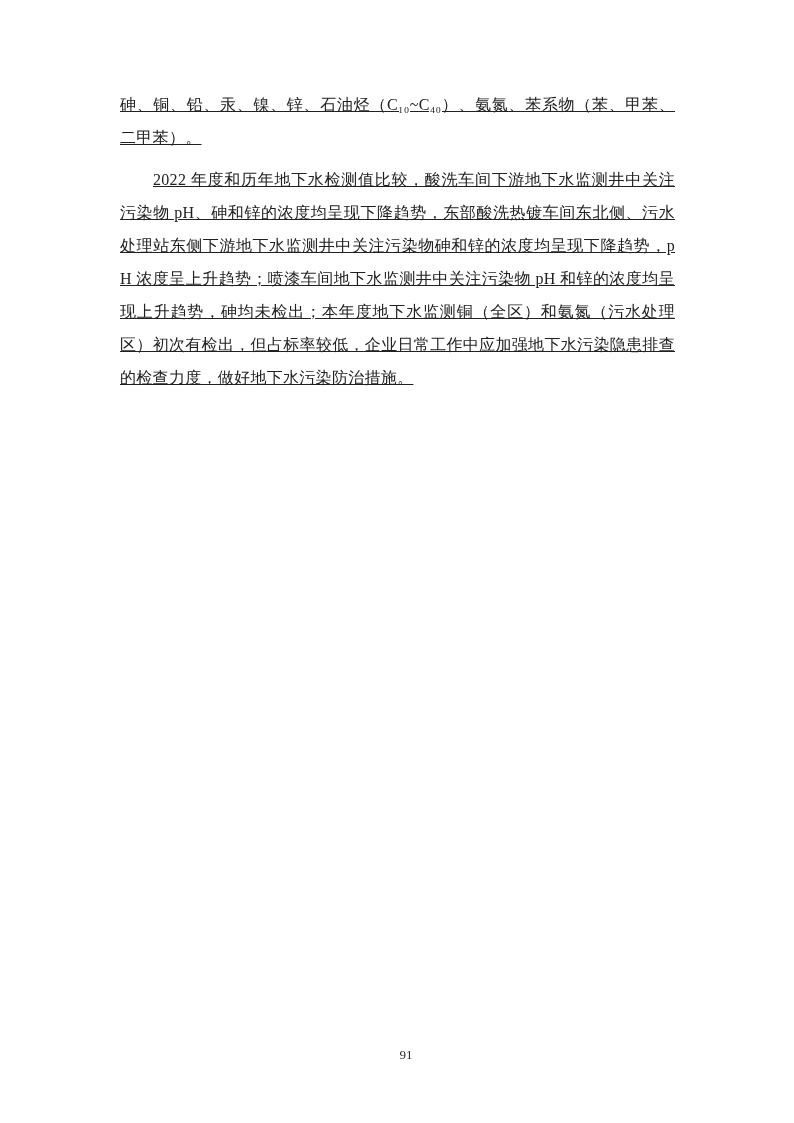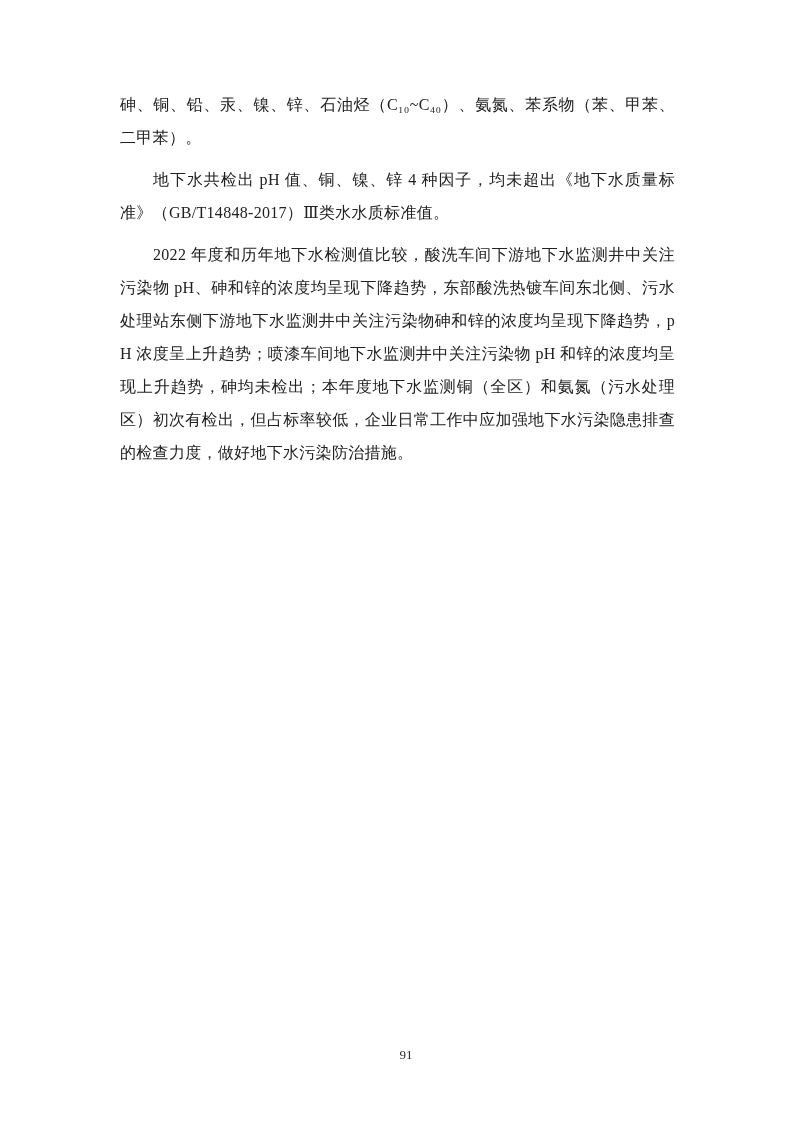--- a/index.html
+++ b/index.html
@@ -18,20 +18,21 @@
   .doc-page {
     position: absolute;
     inset: 0;
     background: #ffffff;
   }
   .doc-content {
     position: absolute;
     left: 120px;
     top: 88px;
     width: 555px;
+    text-decoration: underline;
   }
   p.para {
     font-size: 16px;
     line-height: 33px;
     text-align: justify;
     margin: 0 0 9px 0;
     letter-spacing: 0.3px;
     word-break: break-all;
   }
   p.para.indent {
@@ -49,19 +50,18 @@
     margin-left: 9px;
   }
 </style>
 </head>
 <body>
 
 <div class="doc-page">
 
   <div class="doc-content">
     <p class="para">砷、铜、铅、汞、镍、锌、石油烃（C₁₀~C₄₀）、氨氮、苯系物（苯、甲苯、二甲苯）。</p>
-    <p class="para indent">地下水共检出 pH 值、铜、镍、锌 4 种因子，均未超出《地下水质量标准》（GB/T14848-2017）Ⅲ类水水质标准值。</p>
     <p class="para indent">2022 年度和历年地下水检测值比较，酸洗车间下游地下水监测井中关注污染物 pH、砷和锌的浓度均呈现下降趋势，东部酸洗热镀车间东北侧、污水处理站东侧下游地下水监测井中关注污染物砷和锌的浓度均呈现下降趋势，pH 浓度呈上升趋势；喷漆车间地下水监测井中关注污染物 pH 和锌的浓度均呈现上升趋势，砷均未检出；本年度地下水监测铜（全区）和氨氮（污水处理区）初次有检出，但占标率较低，企业日常工作中应加强地下水污染隐患排查的检查力度，做好地下水污染防治措施。</p>
   </div>
 
   <div class="doc-footer">91</div>
 
 </div>
 
 </body></html>

